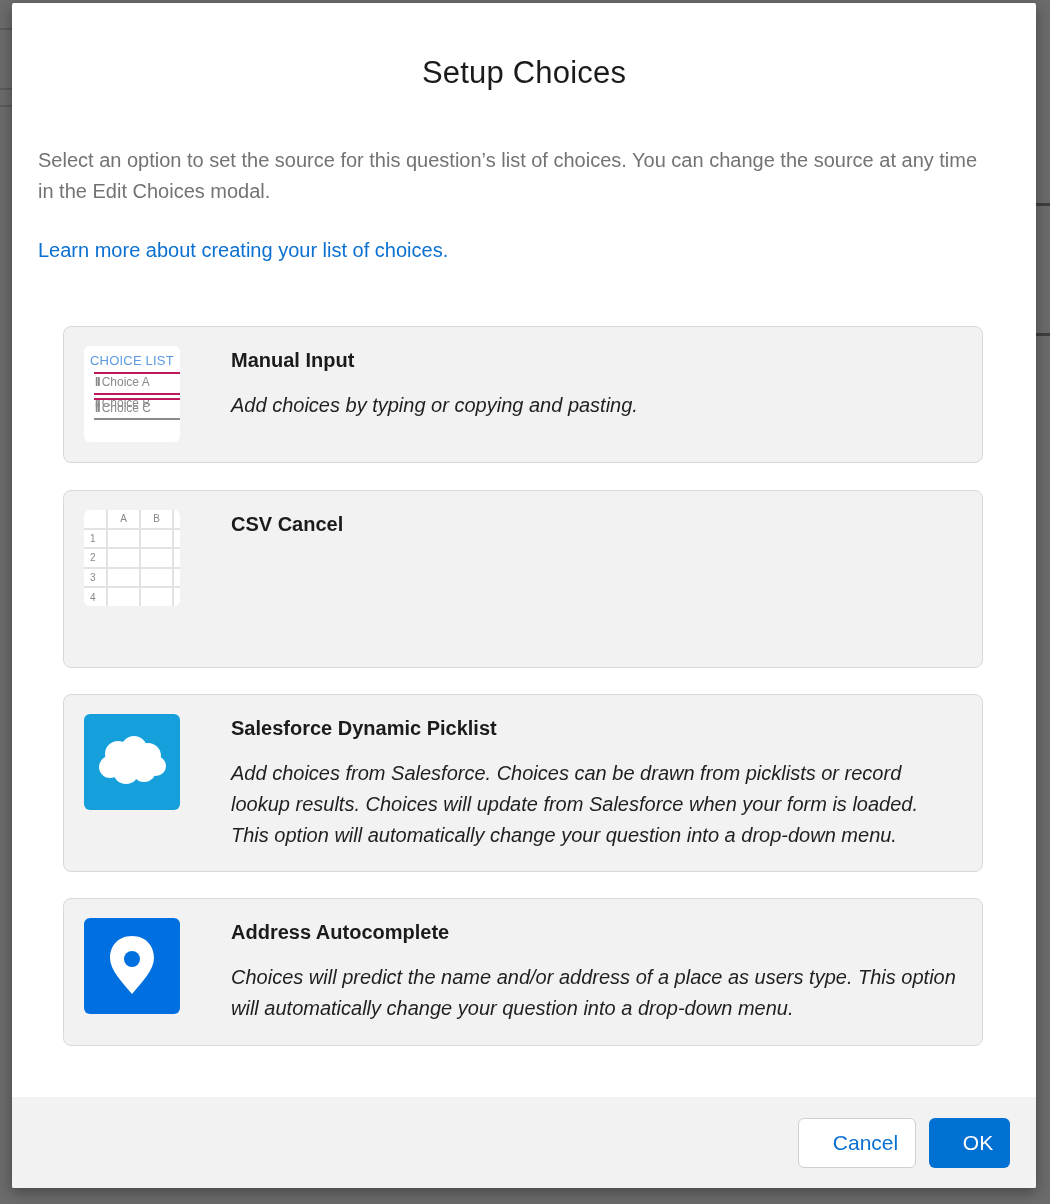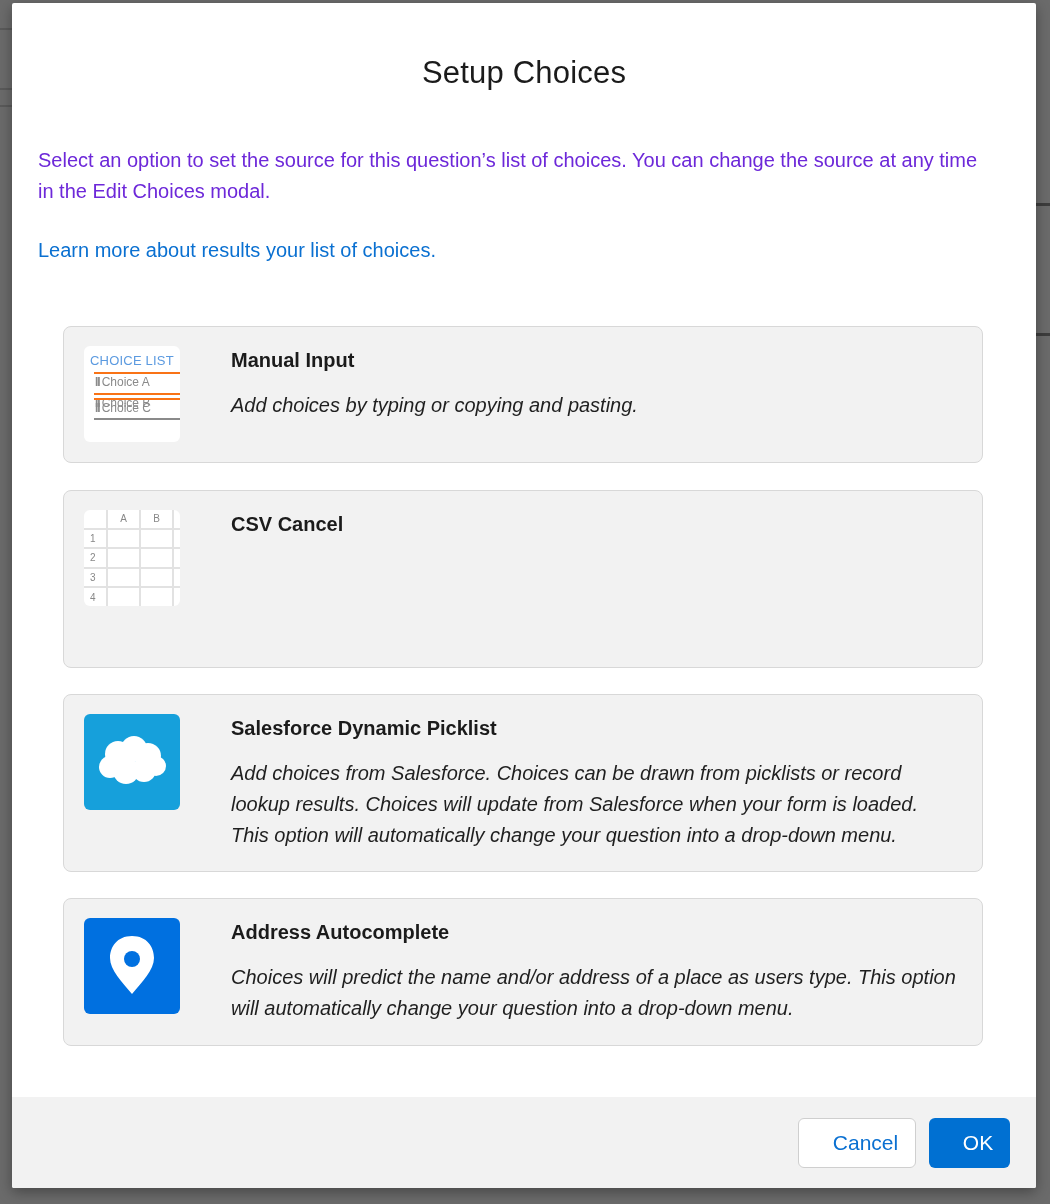--- a/index.html
+++ b/index.html
@@ -14,21 +14,21 @@
     position:absolute; left:12px; top:3px; width:1024px; height:1185px;
     background:#ffffff; border-radius:2px; overflow:hidden;
     box-shadow:0 4px 14px rgba(0,0,0,0.35);
   }
   .title {
     position:absolute; left:0; right:0; top:52px; text-align:center;
     font-size:31px; color:#1b1b1b; letter-spacing:0.2px;
   }
   .intro {
     position:absolute; left:26px; top:142px; width:960px;
-    font-size:20px; line-height:31px; color:#6d28d9;
+    font-size:20px; line-height:31px; color:#737373;
   }
   .learn-link {
     position:absolute; left:26px; top:236px;
     font-size:20px; color:#0a70d1; text-decoration:none; cursor:pointer;
   }
   .card {
     position:absolute; left:51px; width:920px;
     background:#f2f2f2; border:1px solid #d8d8d8; border-radius:8px;
     cursor:pointer; box-sizing:border-box;
   }
@@ -44,21 +44,21 @@
     position:absolute; left:167px; top:63px; width:730px;
     font-size:20px; line-height:31px; color:#1f1f1f;font-style:italic;
   }
   
   .choice-icon { background:#ffffff; }
   .choice-icon .cl-head {
     position:absolute; left:6px; top:7px; font-size:13px; color:#5b9ae0; letter-spacing:0.2px;
   }
   .choice-icon .cl-row {
     position:absolute; left:10px; width:86px; height:18px;
-    border-top:2px solid #f97316; font-size:12px; color:#8a8a8a;
+    border-top:2px solid #be185d; font-size:12px; color:#8a8a8a;
     box-sizing:border-box; padding-left:1px; line-height:16px;
   }
   .choice-icon .cl-row.last { border-bottom:2px solid #8a8a8a; height:22px; }
   .choice-icon .grip { font-weight:bold; margin-right:2px; letter-spacing:-1px; }
   
   .grid-icon { background:#ffffff; }
   .grid-icon table { border-collapse:collapse; width:96px; height:96px; table-layout:fixed; }
   .grid-icon td {
     border:2px solid #e2e2e2; font-size:10px; color:#888; padding:0 0 0 6px;
     vertical-align:middle; height:16px;
@@ -91,21 +91,21 @@
 
 <div class="bg-line" style="left:0;top:28px;width:12px;height:2px;"></div>
 <div class="bg-line" style="left:0;top:88px;width:12px;height:2px;"></div>
 <div class="bg-line" style="left:0;top:105px;width:12px;height:2px;"></div>
 <div class="bg-line" style="left:1036px;top:203px;width:14px;height:3px;background:#3d3d3d;"></div>
 <div class="bg-line" style="left:1036px;top:333px;width:14px;height:3px;background:#3d3d3d;"></div>
 
 <div class="modal">
   <div class="title">Setup Choices</div>
   <div class="intro">Select an option to set the source for this question’s list of choices. You can change the source at any time in the Edit Choices modal.</div>
-  <a class="learn-link">Learn more about results your list of choices.</a>
+  <a class="learn-link">Learn more about creating your list of choices.</a>
 
   <div class="card" style="top:323px;height:137px;">
     <div class="icon-box choice-icon">
       <div class="cl-head">CHOICE LIST</div>
       <div class="cl-row" style="top:26px;"><span class="grip">II</span><span>Choice A</span></div>
       <div class="cl-row" style="top:47px;"><span class="grip">II</span><span>Choice B</span></div>
       <div class="cl-row last" style="top:52px;"><span class="grip">II</span><span>Choice C</span></div>
     </div>
     <div class="card-title">Manual Input</div>
     <div class="card-desc">Add choices by typing or copying and pasting.</div>

